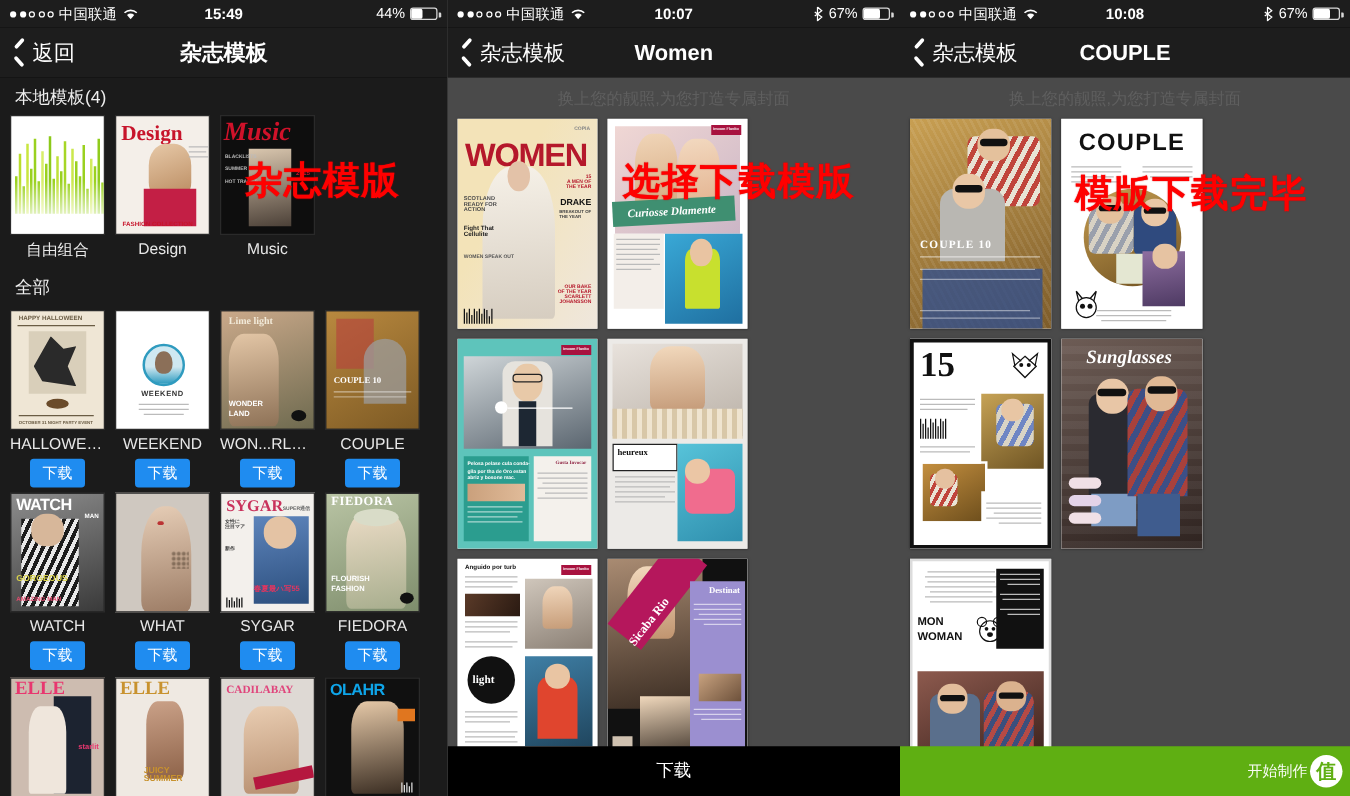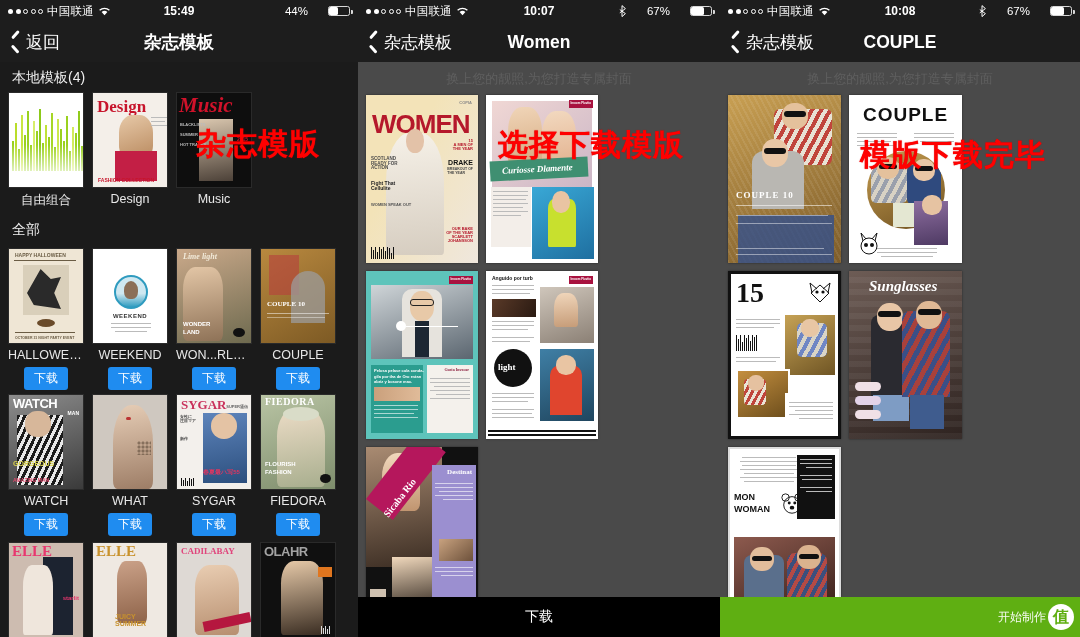--- a/index.html
+++ b/index.html
@@ -24,21 +24,21 @@
   .sb-left{ display:flex; align-items:center; gap:4px; }
   .dots{ display:flex; align-items:center; gap:2.5px; }
   .dot{ width:5px; height:5px; border-radius:50%; background:#fff; }
   .dot.hollow{ background:transparent; border:1px solid #fff; width:5px;height:5px; }
   .carrier{ font-size:11.5px; letter-spacing:.2px; }
   .wifi{ display:inline-block; width:13px; height:10px; position:relative; }
   .sb-time{
     position:absolute; left:0; right:0; text-align:center;
     font-size:12px; font-weight:bold; pointer-events:none;
   }
-  .sb-right{ margin-left:auto; display:flex; align-items:center; gap:20px; font-size:11.5px; }
+  .sb-right{ margin-left:auto; display:flex; align-items:center; gap:4px; font-size:11.5px; }
   .bt{ width:8px; height:12px; }
   .batt{ width:22px; height:10px; border:1px solid #d8d8d8; border-radius:2.5px; position:relative; }
   .batt:after{ content:""; position:absolute; right:-3.5px; top:3px; width:2px; height:4px;
                background:#d8d8d8; border-radius:0 1px 1px 0; }
   .batt i{ display:block; height:100%; background:#fff; border-radius:1.5px; }
 
   
   .navbar{
     height:40px; background:#1d1d1d; position:relative;
     display:flex; align-items:center; padding:0 10px; flex:0 0 40px;
@@ -249,21 +249,21 @@
             <div class="ct" style="left:0;right:0;text-align:center;top:64px;font-size:6px;color:#333;letter-spacing:.5px">WEEKEND</div>
             <div class="ln" style="left:18px;top:74px;width:40px"></div>
             <div class="ln" style="left:18px;top:78px;width:40px"></div>
             <div class="ln" style="left:22px;top:82px;width:32px"></div>
           </div>
           <div class="cap">WEEKEND</div>
           <button class="dlbtn">下载</button>
         </div>
         <div class="cell">
           <div class="thumb" style="background:linear-gradient(160deg,#caa98a,#6e6a4f)">
-            <div class="ct" style="left:6px;top:4px;font-size:8px;color:#f2ead9;font-family:'Liberation Serif',serif;font-style:italic">Lime light</div>
+            <div class="ct" style="left:6px;top:4px;font-size:8px;color:#f2ead9;font-family:'Liberation Serif',serif;">Lime light</div>
             <div class="ph" style="left:6px;top:18px;width:40px;height:74px;background:linear-gradient(170deg,#e3c6a6,#8e7257);border-radius:30% 30% 10% 10%"></div>
             <div class="ct" style="left:6px;bottom:16px;font-size:6px;color:#fff">WONDER</div>
             <div class="ct" style="left:6px;bottom:8px;font-size:6px;color:#fff">LAND</div>
             <div style="position:absolute;right:6px;bottom:6px;width:12px;height:9px;border-radius:50%;background:#111"></div>
           </div>
           <div class="cap">WON...RLAND</div>
           <button class="dlbtn">下载</button>
         </div>
         <div class="cell">
           <div class="thumb" style="background:linear-gradient(150deg,#b9893f,#7d5a24)">
@@ -357,21 +357,21 @@
         <div class="cell">
           <div class="thumb" style="background:#ded9d4">
             <div class="ct" style="left:4px;top:4px;font-size:9px;color:#e0457c;font-family:'Liberation Serif',serif">CADILABAY</div>
             <div class="ph" style="left:18px;top:22px;width:44px;height:70px;background:linear-gradient(170deg,#e9cdb2,#b78f70);border-radius:32% 32% 8% 8%"></div>
             <div style="position:absolute;right:0;bottom:10px;width:48px;height:10px;background:#b5173f;transform:rotate(-12deg)"></div>
           </div>
 
         </div>
         <div class="cell">
           <div class="thumb" style="background:#101010">
-            <div class="ct" style="left:3px;top:2px;font-size:13px;color:#a3a3a3;letter-spacing:-.5px">OLAHR</div>
+            <div class="ct" style="left:3px;top:2px;font-size:13px;color:#0ea5e9;letter-spacing:-.5px">OLAHR</div>
             <div class="ph" style="left:20px;top:18px;width:42px;height:74px;background:linear-gradient(170deg,#e6c9a8,#3a2d22);border-radius:30% 30% 6% 6%"></div>
             <div style="position:absolute;right:3px;top:24px;width:14px;height:10px;background:#e0761f"></div>
             <div class="bcode" style="right:4px;bottom:3px;height:8px">
                 <i style="height:8px;background:#ddd"></i>
                 <i style="height:6px;background:#ddd"></i>
                 <i style="height:8px;background:#ddd"></i>
                 <i style="height:5px;background:#ddd"></i>
                 <i style="height:8px;background:#ddd"></i>
               </div>
           </div>
@@ -501,20 +501,37 @@
           <div style="position:absolute;right:5px;top:94px;width:46px;height:68px;background:#f4f1ec"></div>
           <div class="ct" style="right:9px;top:97px;font-size:4px;color:#8d1f3f;font-family:'Liberation Serif',serif">Gusta Invocar</div>
           <div class="ln" style="right:8px;top:107px;width:40px"></div>
           <div class="ln" style="right:8px;top:111px;width:40px"></div>
           <div class="ln" style="right:8px;top:115px;width:36px"></div>
           <div class="ln" style="right:8px;top:119px;width:40px"></div>
           <div class="ln" style="right:8px;top:123px;width:34px"></div>
           <div class="ln" style="right:8px;top:127px;width:40px"></div>
         </div>
 
+        <div class="tcard">
+          <div class="fill" style="background:#eceae7"></div>
+          <div style="position:absolute;left:4px;top:4px;right:4px;height:74px;background:linear-gradient(160deg,#e8e2dc,#b9b0a6)"></div>
+          <div style="position:absolute;left:34px;top:6px;width:44px;height:52px;background:linear-gradient(175deg,#f2d9bd,#c49a78);border-radius:38% 38% 14% 14%"></div>
+          <div style="position:absolute;left:4px;top:56px;right:4px;height:24px;background:repeating-linear-gradient(90deg,#d8c7a8 0 4px,#efe4d0 4px 8px)"></div>
+          <div style="position:absolute;left:4px;top:84px;width:52px;height:22px;background:#fff;border:1px solid #222"></div>
+          <div class="ct" style="left:8px;top:88px;font-size:7px;color:#111;font-family:'Liberation Serif',serif">heureux</div>
+          <div class="ln" style="left:6px;top:110px;width:48px"></div>
+          <div class="ln" style="left:6px;top:114px;width:48px"></div>
+          <div class="ln" style="left:6px;top:118px;width:44px"></div>
+          <div class="ln" style="left:6px;top:122px;width:48px"></div>
+          <div class="ln" style="left:6px;top:126px;width:40px"></div>
+          <div class="ln" style="left:6px;top:130px;width:48px"></div>
+          <div style="position:absolute;right:4px;top:84px;width:52px;height:78px;background:linear-gradient(150deg,#57c3d9,#2f8fae)"></div>
+          <div style="position:absolute;right:10px;top:104px;width:40px;height:36px;background:#f06c8e;border-radius:6px"></div>
+          <div style="position:absolute;right:30px;top:96px;width:20px;height:20px;border-radius:48%;background:#ebc6a5"></div>
+        </div>
 
         <div class="tcard">
           <div class="fill" style="background:#fff"></div>
           <div class="ct" style="left:6px;top:5px;font-size:5px;color:#111">Anguido por turb</div>
           <div class="ln" style="left:6px;top:14px;width:42px"></div>
           <div class="ln" style="left:6px;top:18px;width:42px"></div>
           <div class="ln" style="left:6px;top:22px;width:38px"></div>
           <div style="position:absolute;left:6px;top:28px;width:44px;height:18px;background:linear-gradient(120deg,#5a3a28,#2a1a12)"></div>
           <div class="ln" style="left:6px;top:50px;width:42px"></div>
           <div class="ln" style="left:6px;top:54px;width:42px"></div>

